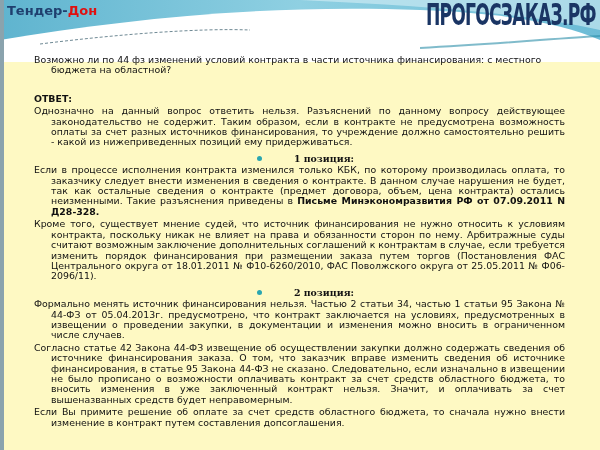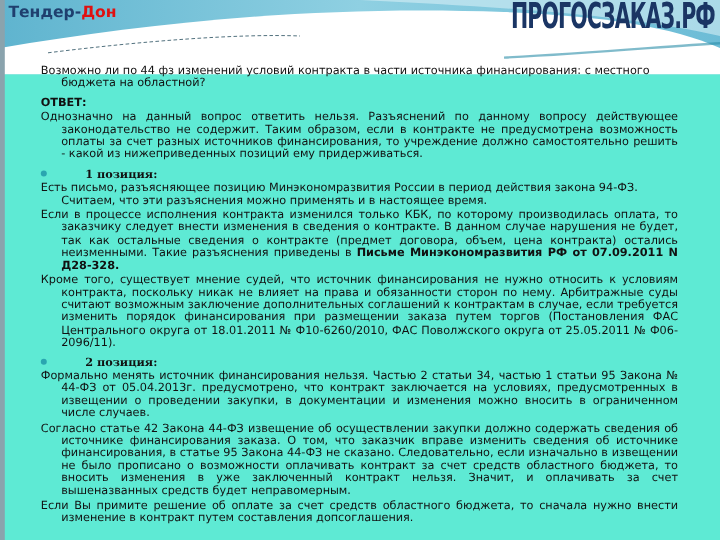--- a/index.html
+++ b/index.html
@@ -1,28 +1,28 @@
 <!DOCTYPE html>
 <html><head>
 <meta charset="utf-8">
 <style>
   html, body { margin:0; padding:0; }
   body { width:600px; height:450px; overflow:hidden; background:#ffffff; position:relative; font-family:"DejaVu Sans", sans-serif; }
-  .slide { position:absolute; left:0; top:0; width:600px; height:450px; background:#5eead4; overflow:hidden; }
+  .slide { position:absolute; left:0; top:0; width:600px; height:450px; background:#fef9c3; overflow:hidden; }
   .left-border { position:absolute; left:0; top:0; width:4px; height:450px; background:#8aa3ad; }
   .header-bg { position:absolute; left:0; top:0; width:600px; height:62px; }
   .brand { position:absolute; left:7px; top:3px; font-family:"DejaVu Sans", sans-serif; font-weight:bold; font-size:13px; color:#1f3f6e; }
   .brand .red { color:#e01010; }
   .site { position:absolute; right:4px; top:-2px; font-family:"DejaVu Sans", sans-serif; font-weight:bold; font-size:22px; color:#1a3564; letter-spacing:-1px; transform:scaleY(1.35) scaleX(0.78); transform-origin:right top; }
   .title { position:absolute; left:0; width:600px; top:18px; text-align:center; font-family:"DejaVu Sans", sans-serif; font-size:26px; color:#1d5573; }
   .content { position:absolute; left:34px; top:55px; width:543px; font-family:"DejaVu Sans", sans-serif; font-size:9.4px; line-height:10.4px; color:#111; }
   .p { text-indent:-17px; padding-left:17px; margin:0 12px 2px 0; }
   .p.justify { text-align:justify; }
-  .ans-label { font-weight:bold; margin:5px 0 2px 0; }
-  .pos-head { text-align:left; margin:6px 0 1px 0; font-family:"DejaVu Serif", serif; font-weight:bold; font-size:9.4px; position:relative; }
+  .ans-label { font-weight:bold; margin:18px 0 2px 0; }
+  .pos-head { text-align:center; margin:6px 0 1px 0; font-family:"DejaVu Serif", serif; font-weight:bold; font-size:9.4px; position:relative; }
   .bullet { display:inline-block; width:5px; height:5px; border-radius:50%; background:#2aa6b0; margin-right:32px; vertical-align:middle; position:relative; top:-1px; }
   .bold { font-weight:bold; }
 </style>
 </head>
 <body>
 
 <div class="slide">
   <svg class="header-bg" viewBox="0 0 600 62" preserveAspectRatio="none" width="600" height="62">
     <defs>
       <linearGradient id="g1" x1="0" y1="0" x2="1" y2="0">
@@ -41,21 +41,20 @@
 
   <div class="brand"><span>Тендер-</span><span class="red">Дон</span></div>
   <div class="site">ПРОГОСЗАКАЗ.РФ</div>
 
   <div class="content">
     <p class="p">Возможно ли по 44 фз изменений условий контракта в части источника финансирования: с местного бюджета на областной?</p>
     <div class="ans-label">ОТВЕТ:</div>
     <p class="p justify">Однозначно на данный вопрос ответить нельзя. Разъяснений по данному вопросу действующее законодательство не содержит. Таким образом, если в контракте не предусмотрена возможность оплаты за счет разных источников финансирования, то учреждение должно самостоятельно решить - какой из нижеприведенных позиций ему придерживаться.</p>
 
     <div class="pos-head"><span class="bullet"></span><span>1 позиция:</span></div>
-    <p class="p">Есть письмо, разъясняющее позицию Минэкономразвития России в период действия закона 94-ФЗ. Считаем, что эти разъяснения можно применять и в настоящее время.</p>
     <p class="p justify"><span>Если в процессе исполнения контракта изменился только КБК, по которому производилась оплата, то заказчику следует внести изменения в сведения о контракте. В данном случае нарушения не будет, так как остальные сведения о контракте (предмет договора, объем, цена контракта) остались неизменными. Такие разъяснения приведены в </span><span class="bold">Письме Минэкономразвития РФ от 07.09.2011 N Д28-328.</span></p>
     <p class="p justify">Кроме того, существует мнение судей, что источник финансирования не нужно относить к условиям контракта, поскольку никак не влияет на права и обязанности сторон по нему. Арбитражные суды считают возможным заключение дополнительных соглашений к контрактам в случае, если требуется изменить порядок финансирования при размещении заказа путем торгов (Постановления ФАС Центрального округа от 18.01.2011 № Ф10-6260/2010, ФАС Поволжского округа от 25.05.2011 № Ф06-2096/11).</p>
 
     <div class="pos-head"><span class="bullet"></span><span>2 позиция:</span></div>
     <p class="p justify">Формально менять источник финансирования нельзя. Частью 2 статьи 34, частью 1 статьи 95 Закона № 44-ФЗ от 05.04.2013г. предусмотрено, что контракт заключается на условиях, предусмотренных в извещении о проведении закупки, в документации и изменения можно вносить в ограниченном числе случаев.</p>
     <p class="p justify">Согласно статье 42 Закона 44-ФЗ извещение об осуществлении закупки должно содержать сведения об источнике финансирования заказа. О том, что заказчик вправе изменить сведения об источнике финансирования, в статье 95 Закона 44-ФЗ не сказано. Следовательно, если изначально в извещении не было прописано о возможности оплачивать контракт за счет средств областного бюджета, то вносить изменения в уже заключенный контракт нельзя. Значит, и оплачивать за счет вышеназванных средств будет неправомерным.</p>
     <p class="p justify">Если Вы примите решение об оплате за счет средств областного бюджета, то сначала нужно внести изменение в контракт путем составления допсоглашения.</p>
   </div>
 </div>
 

